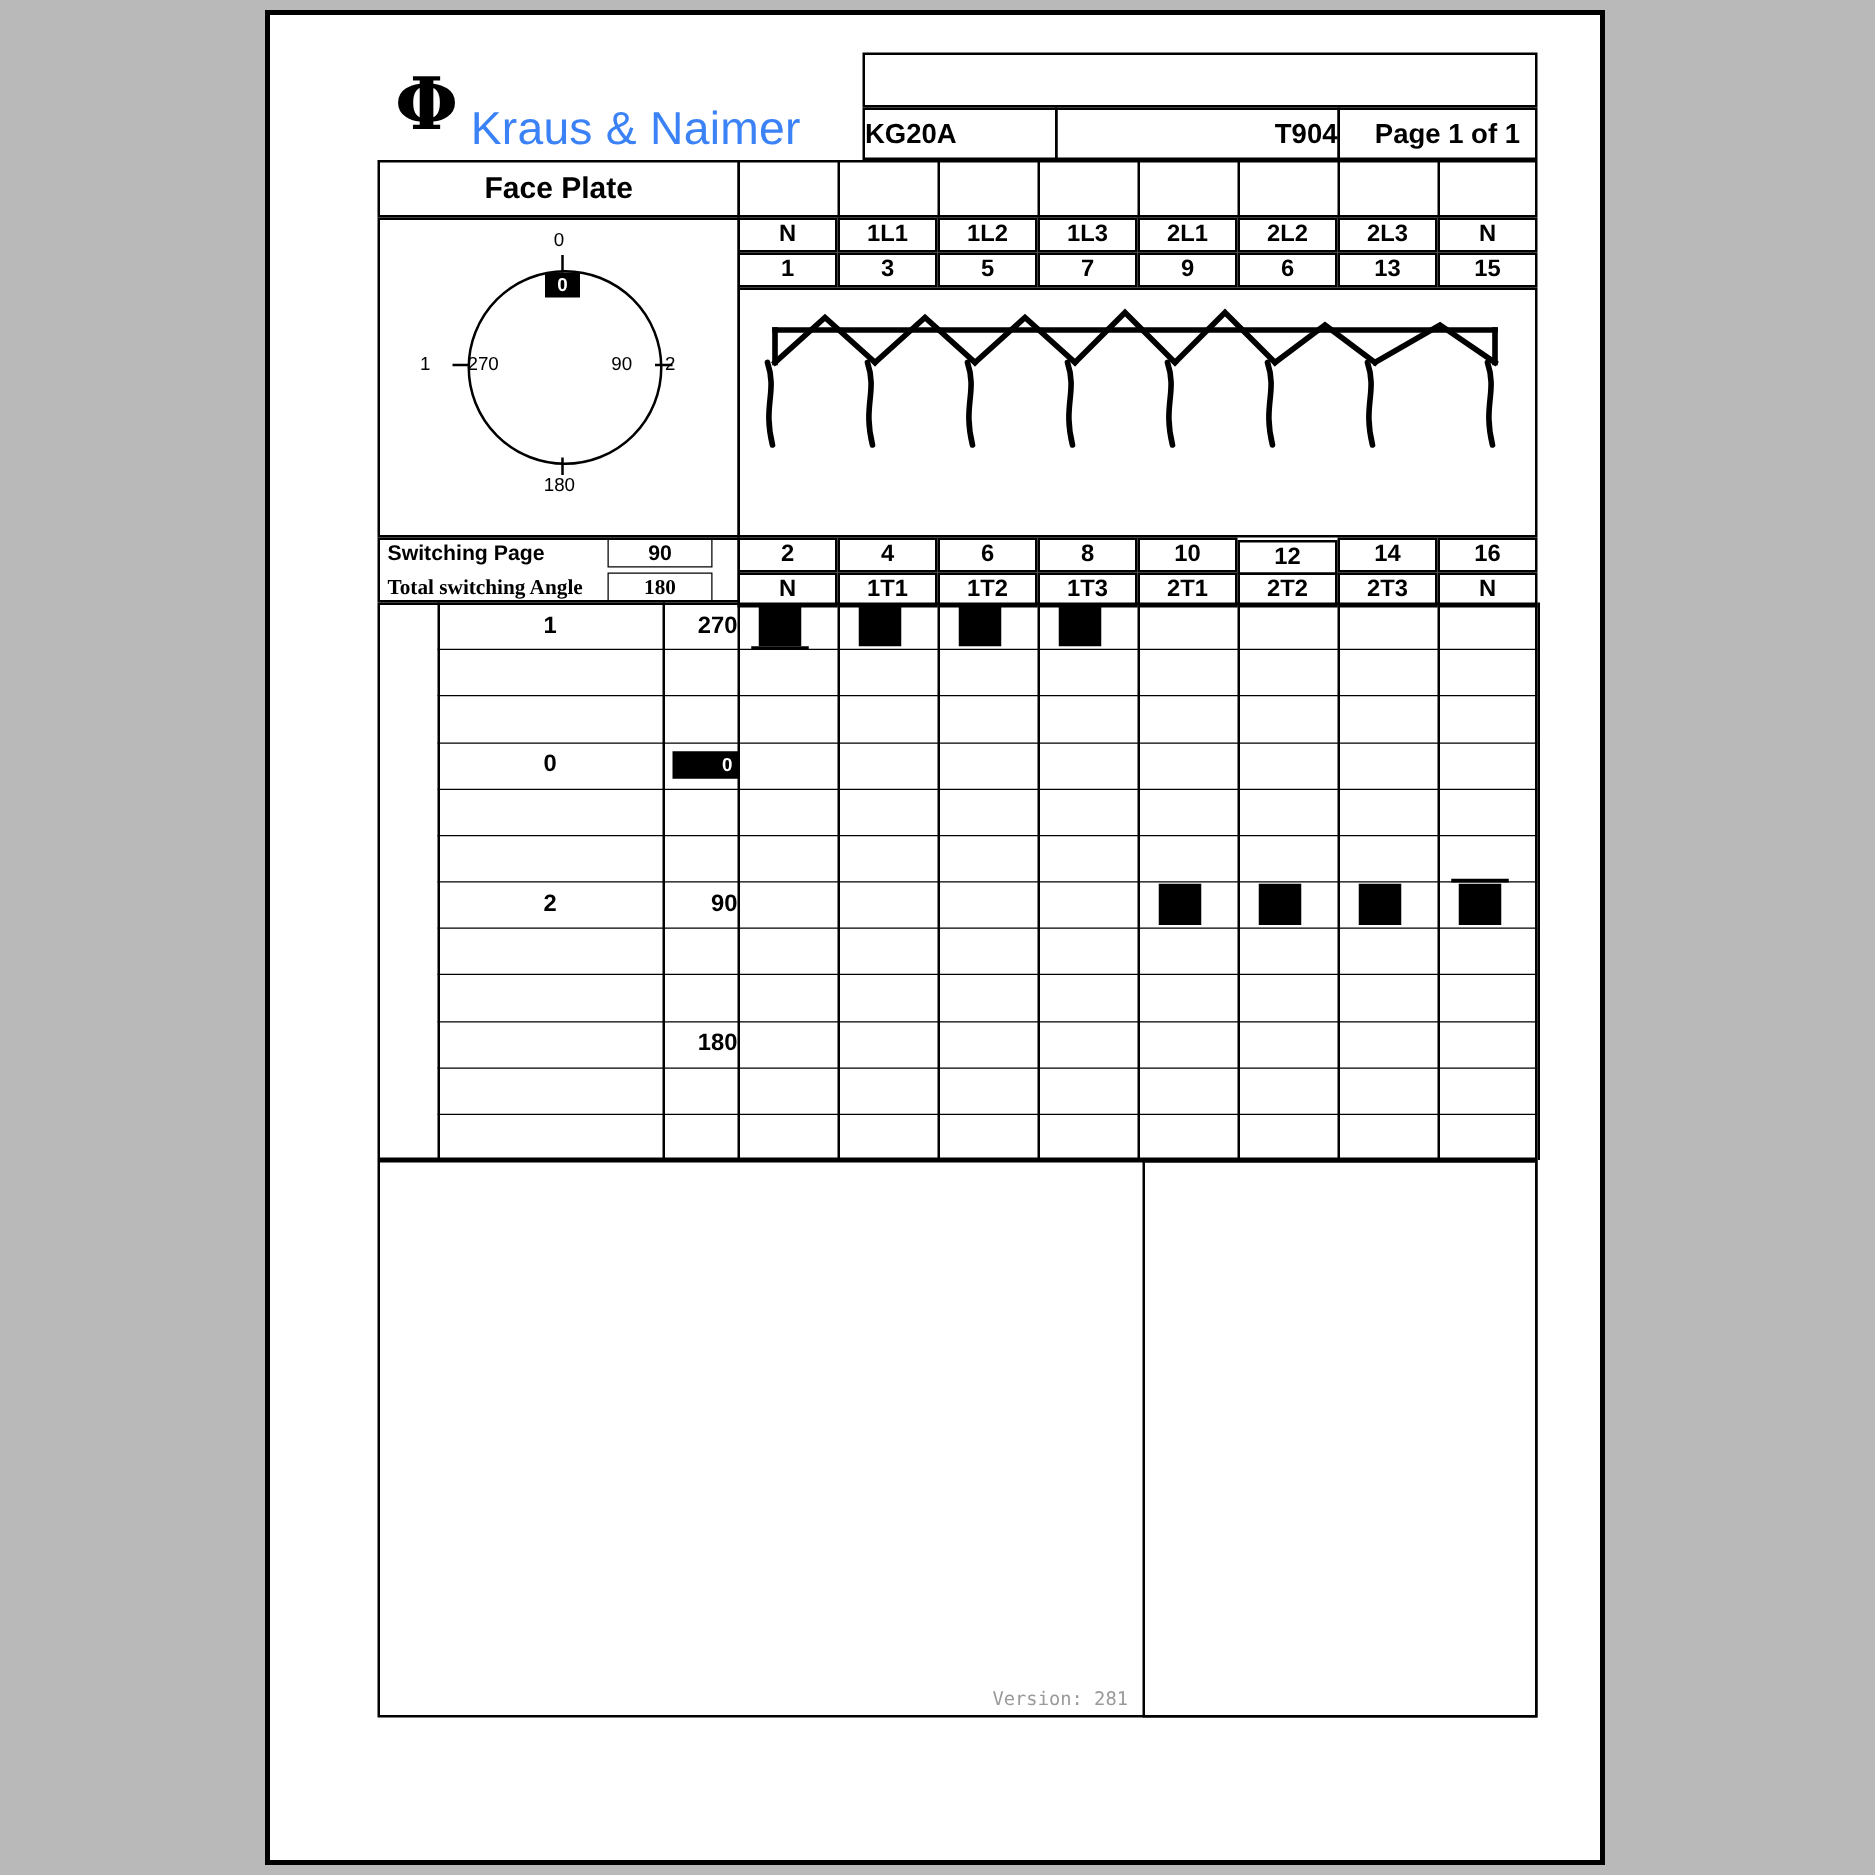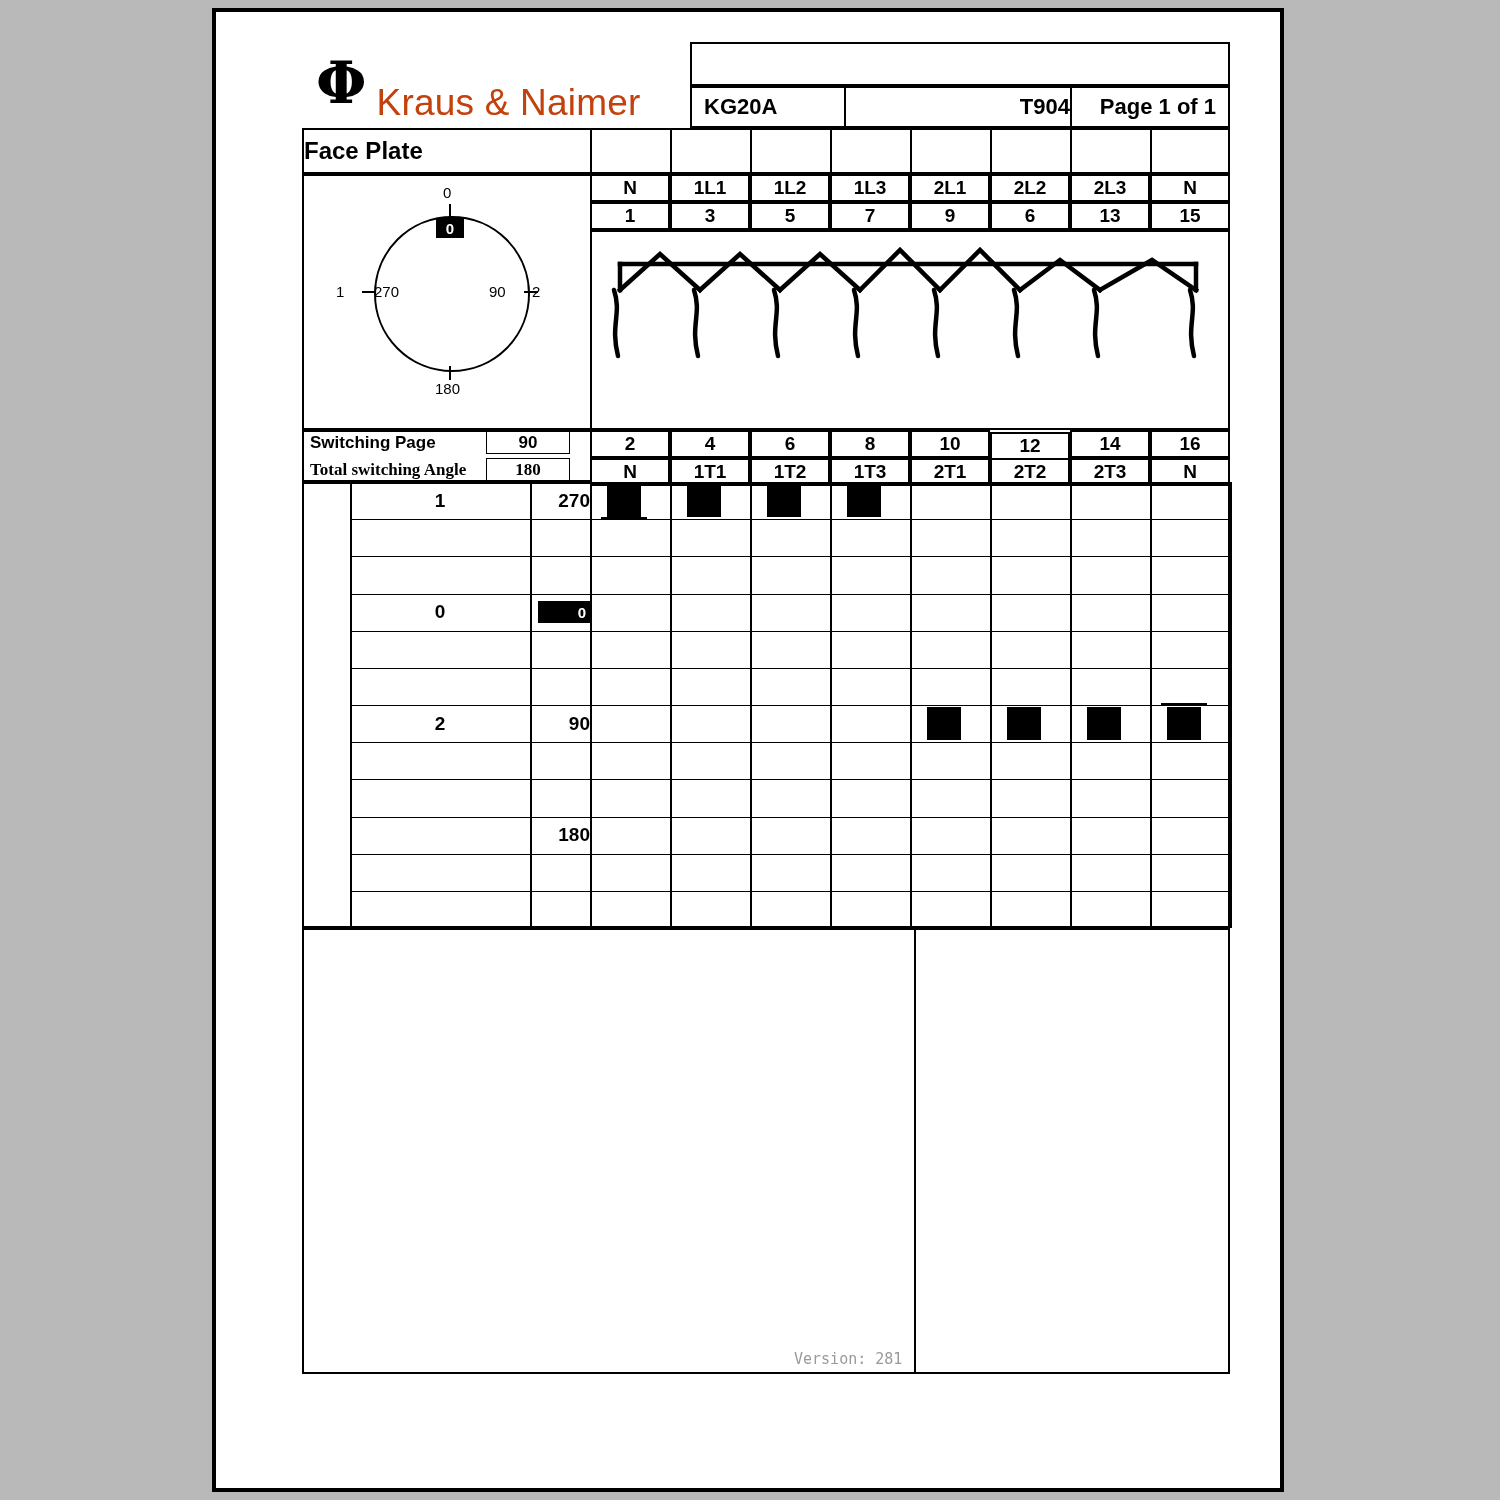--- a/index.html
+++ b/index.html
@@ -49,21 +49,21 @@
     font-size: 58px;
     font-weight: bold;
     line-height: 1;
     margin-left: 14px;
     margin-right: 10px;
     margin-top: -4px;
   }
   .logo-text {
     font-size: 37px;
     letter-spacing: 0.2px;
-    color: #c2410c;
+    color: #3b82f6;
     margin-top: 36px;
   }
   .hdr-top {
     position: absolute;
     left: 388px; top: 8px;
     width: 540px; height: 44px;
   }
   .hdr-row2 {
     position: absolute;
     left: 388px; top: 52px;
@@ -73,21 +73,21 @@
     position: absolute;
     top: 0; height: 100%;
     display: flex; align-items: center;
     font-weight: bold; font-size: 22px;
     box-sizing: border-box;
   }
   
   .faceplate-title {
     position: absolute;
     left: 0; top: 94px; width: 290px; height: 46px;
-    display: flex; align-items: center; justify-content: flex-start;
+    display: flex; align-items: center; justify-content: center;
     font-weight: bold; font-size: 24px;
   }
   .faceplate-box {
     position: absolute;
     left: 0; top: 140px; width: 290px; height: 256px;
   }
   .dial {
     position: absolute;
     left: 70px; top: 40px;
     width: 152px; height: 152px;
@@ -155,21 +155,21 @@
       <div class="logo-wrap">
         <span class="logo-phi">Φ</span>
         <span class="logo-text">Kraus &amp; Naimer</span>
       </div>
 
       <div class="hdr-top bx b-all">
         <span></span>
       </div>
 
       <div class="hdr-row2">
-        <div class="hdr-cell bx b-all" style="left:0; width:156px; justify-content:flex-start; padding-left:12px;">
+        <div class="hdr-cell bx b-all" style="left:0; width:156px; justify-content:flex-start; ">
           <span>KG20A</span>
         </div>
         <div class="hdr-cell bx b-all" style="left:154px; width:228px; justify-content:flex-end; padding-left:12px;">
           <span>T904</span>
         </div>
         <div class="hdr-cell bx b-all" style="left:380px; width:160px; justify-content:flex-end; padding-right:12px;">
           <span>Page 1 of 1</span>
         </div>
       </div>
 

